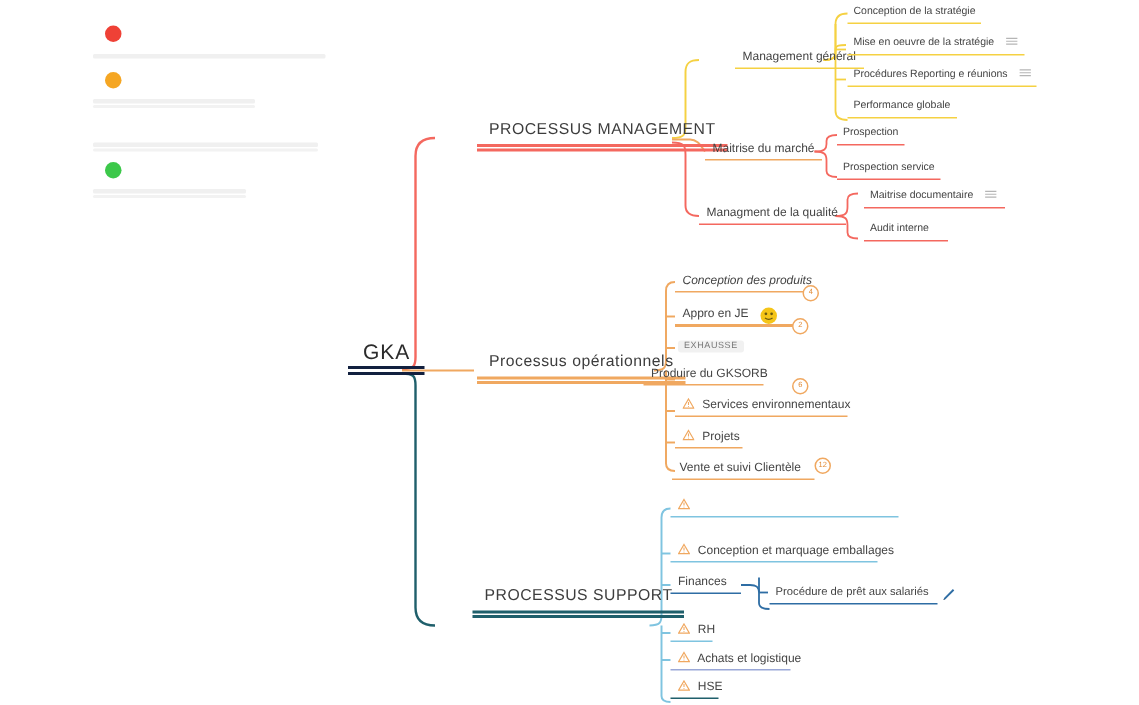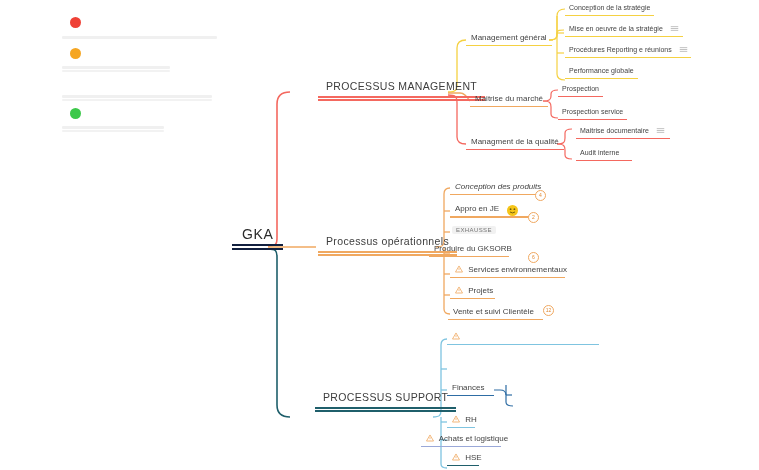--- a/index.html
+++ b/index.html
@@ -138,21 +138,21 @@
     <span class="ul" style="background:#1f5f6b;"></span>
     <span class="ul2" style="background:#1f5f6b;"></span>
   </div>
 
   <div class="node lvl1" style="left:318px;top:235px;">
     <span class="txt">Processus opérationnels</span>
     <span class="ul" style="background:#f0a860;"></span>
     <span class="ul2" style="background:#f0a860;"></span>
   </div>
 
-  <div class="node lvl2" style="left:466px;top:32px;">
+  <div class="node lvl2" style="left:490px;top:32px;">
     <span class="txt">Management général</span>
     <span class="ul" style="background:#f5d142;"></span>
   </div>
   <div class="node lvl2" style="left:470px;top:93px;">
     <span class="txt">Maitrise du marché</span>
     <span class="ul" style="background:#f0a860;"></span>
   </div>
   <div class="node lvl2" style="left:466px;top:136px;">
     <span class="txt">Managment de  la qualité</span>
     <span class="ul" style="background:#f4685f;"></span>
@@ -285,40 +285,61 @@
     <span class="txt">
       <svg class="ico warn" viewBox="0 0 10 9">
         <path d="M5,0.7 L9.4,8.3 L0.6,8.3 Z" fill="none" stroke="#f0a860" stroke-width="1"></path>
         <line x1="5" y1="3.2" x2="5" y2="5.8" stroke="#f0a860" stroke-width="0.9"></line>
         <circle cx="5" cy="7" r="0.45" fill="#f0a860"></circle>
       </svg>
     </span>
     <span class="ul" style="background:#7fc4e0;width:152px;"></span>
   </div>
 
+  <div class="node lvl2" style="left:447px;top:361px;">
+    <span class="txt">
+      <svg class="ico warn" viewBox="0 0 10 9">
+        <path d="M5,0.7 L9.4,8.3 L0.6,8.3 Z" fill="none" stroke="#f0a860" stroke-width="1"></path>
+        <line x1="5" y1="3.2" x2="5" y2="5.8" stroke="#f0a860" stroke-width="0.9"></line>
+        <circle cx="5" cy="7" r="0.45" fill="#f0a860"></circle>
+      </svg>
+      <span>Conception et marquage emballages</span>
+    </span>
+    <span class="ul" style="background:#7fc4e0;width:138px;"></span>
+  </div>
 
   <div class="node lvl2" style="left:447px;top:382px;">
     <span class="txt">Finances</span>
     <span class="ul" style="background:#2e6da4;width:47px;"></span>
   </div>
 
+  <div class="node lvl3" style="left:513px;top:389px;">
+    <span class="txt" style="font-size:7.5px;">
+      <span>Procédure de prêt aux salariés</span>
+      <svg class="ico pencil" viewBox="0 0 12 12">
+        <path d="M2.2,9.8 L3.6,9.3 L10,2.9 L9,1.9 L2.6,8.3 Z" fill="#2e6da4"></path>
+        <path d="M2.2,9.8 L3.1,9.5 L2.5,8.9 Z" fill="#444"></path>
+      </svg>
+    </span>
+    <span class="ul" style="background:#2e6da4;width:112px;"></span>
+  </div>
 
   <div class="node lvl2" style="left:447px;top:414px;">
     <span class="txt">
       <svg class="ico warn" viewBox="0 0 10 9">
         <path d="M5,0.7 L9.4,8.3 L0.6,8.3 Z" fill="none" stroke="#f0a860" stroke-width="1"></path>
         <line x1="5" y1="3.2" x2="5" y2="5.8" stroke="#f0a860" stroke-width="0.9"></line>
         <circle cx="5" cy="7" r="0.45" fill="#f0a860"></circle>
       </svg>
       <span>RH</span>
     </span>
     <span class="ul" style="background:#7fc4e0;width:28px;"></span>
   </div>
 
-  <div class="node lvl2" style="left:421px;top:433px;">
+  <div class="node lvl2" style="left:447px;top:433px;">
     <span class="txt">
       <svg class="ico warn" viewBox="0 0 10 9">
         <path d="M5,0.7 L9.4,8.3 L0.6,8.3 Z" fill="none" stroke="#f0a860" stroke-width="1"></path>
         <line x1="5" y1="3.2" x2="5" y2="5.8" stroke="#f0a860" stroke-width="0.9"></line>
         <circle cx="5" cy="7" r="0.45" fill="#f0a860"></circle>
       </svg>
       <span>Achats et logistique</span>
     </span>
     <span class="ul" style="background:#9aa8d8;width:80px;"></span>
   </div>

